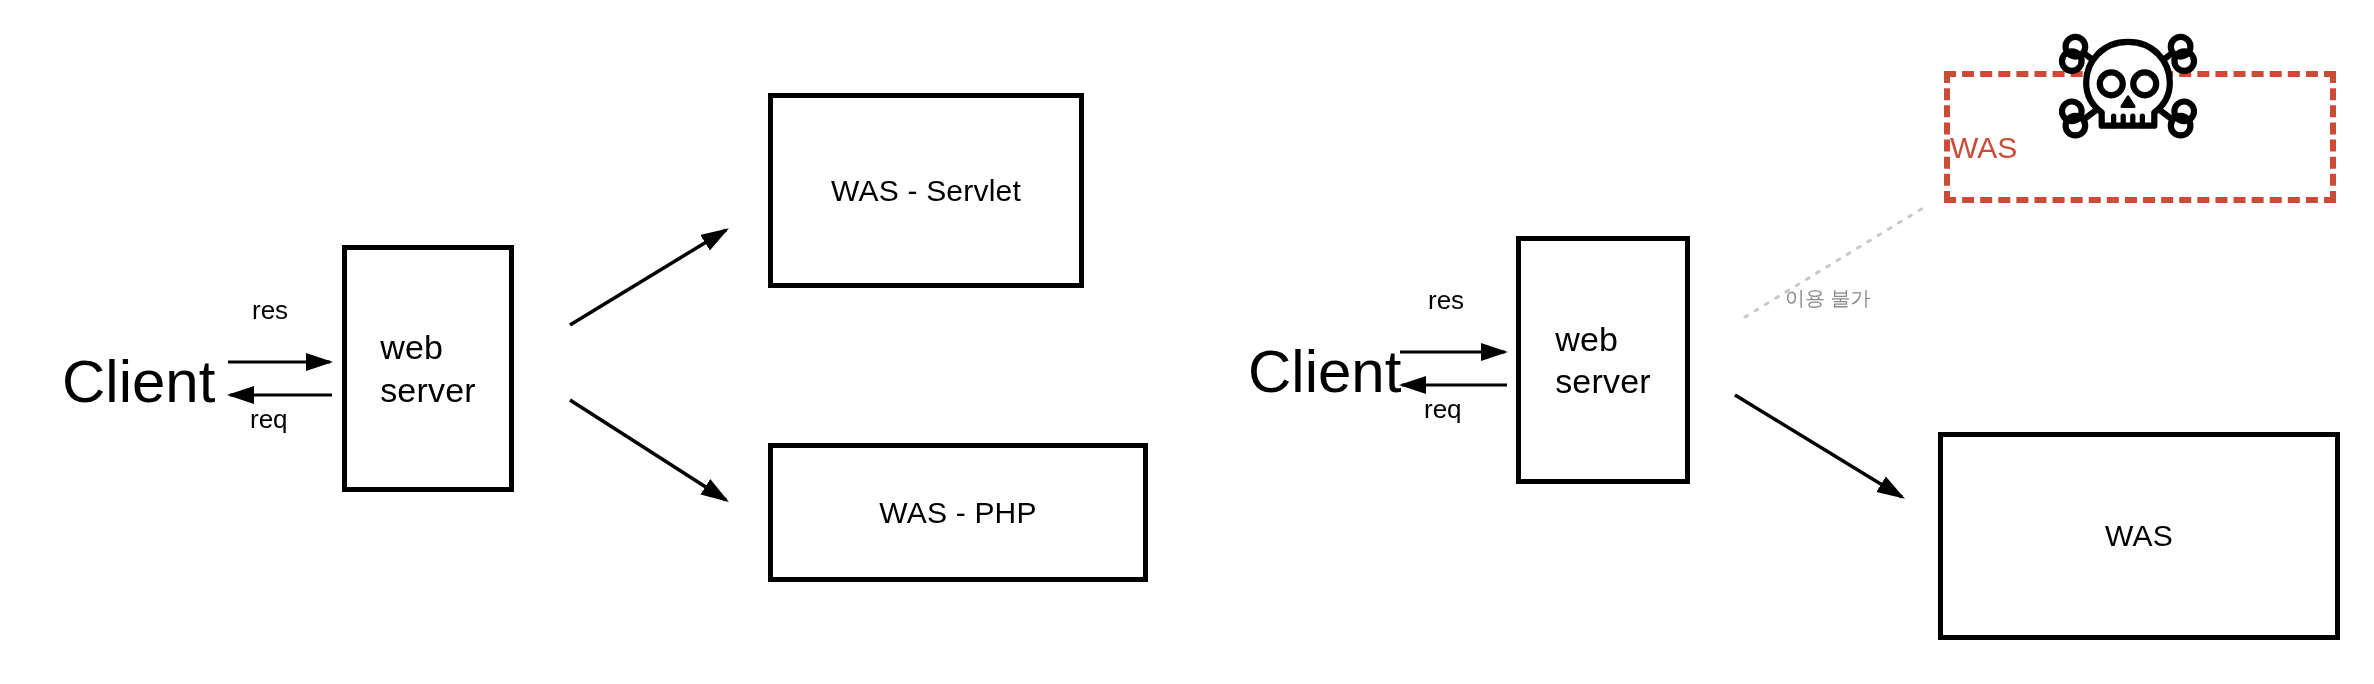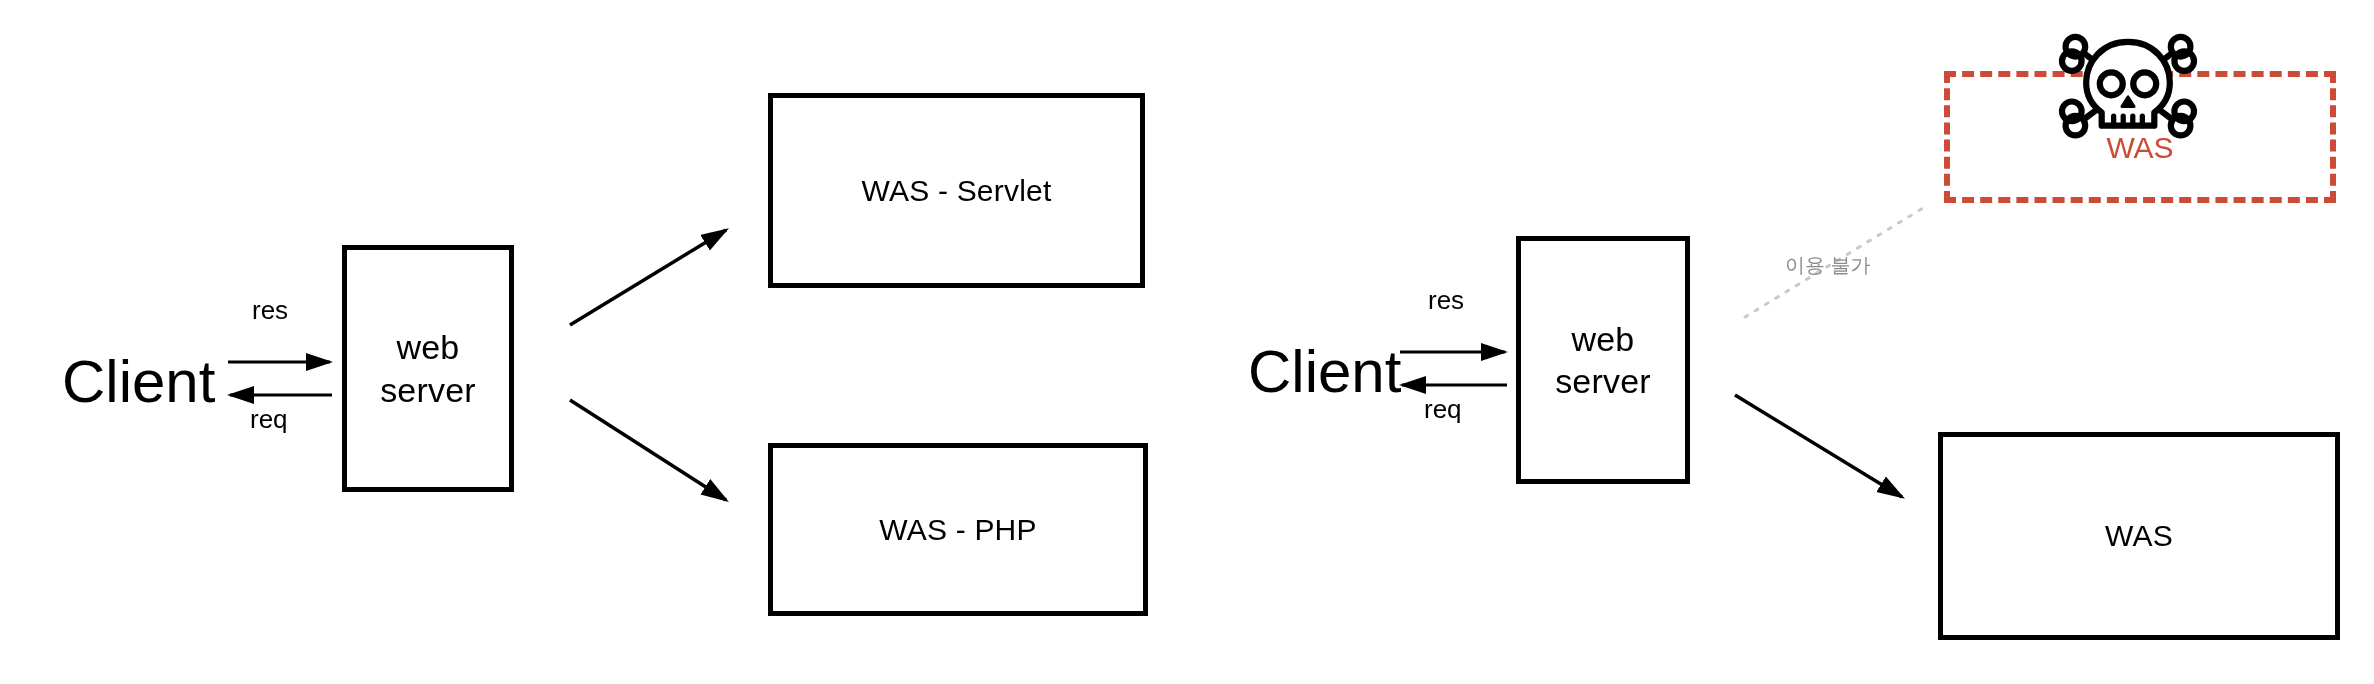--- a/index.html
+++ b/index.html
@@ -1,27 +1,27 @@
 <!DOCTYPE html>
 <html><head>
 <meta charset="utf-8">
 <style>
   html,body{margin:0;padding:0;background:#ffffff;}
   body{font-family:"Liberation Sans","DejaVu Sans",sans-serif;color:#000;}
   #stage{position:relative;width:2374px;height:684px;background:#fff;overflow:hidden;}
   .node-box{position:absolute;box-sizing:border-box;background:#fff;
-            display:flex;align-items:center;justify-content:center;text-align:center;}
+            display:flex;align-items:center;justify-content:center;text-align:left;}
   .solid-box{border:5px solid #000;}
   .danger-box{border:6px dashed #cb4b37;}
   .box-label{font-size:30px;line-height:1.25;color:#000;letter-spacing:.2px;}
   .box-label.two-line{font-size:34px;}
   .danger-label{font-size:30px;color:#cb4b37;}
   .client-label{position:absolute;font-size:60px;color:#000;white-space:nowrap;}
   .edge-label{position:absolute;font-size:26px;color:#000;white-space:nowrap;}
-  .unavail-label{position:absolute;font-size:20px;color:#8b8b8b;white-space:nowrap;}
+  .unavail-label{position:absolute;font-size:20px;color:#8b8b8b;white-space:nowrap;margin-top:33px;}
   svg.overlay{position:absolute;left:0;top:0;width:2374px;height:684px;pointer-events:none;}
   .skull-wrap{position:absolute;}
   .skull-wrap svg{display:block;}
 </style>
 </head>
 <body>
 
 <div id="stage">
 
   <svg class="overlay" viewBox="0 0 2374 684" xmlns="http://www.w3.org/2000/svg">
@@ -71,25 +71,25 @@
 
   <div class="edge-label" style="left:250px; top:404px;">req</div>
 
   <div class="node-box solid-box" style="left:342px; top:245px; width:172px; height:247px;">
     <div class="box-label two-line">
       <span>web</span><br>
       <span>server</span>
     </div>
   </div>
 
-  <div class="node-box solid-box" style="left:768px; top:93px; width:377px; height:195px;">
+  <div class="node-box solid-box" style="left:768px; top:93px; width:316px; height:195px;">
     <span class="box-label">WAS - Servlet</span>
   </div>
 
-  <div class="node-box solid-box" style="left:768px; top:443px; width:380px; height:173px;">
+  <div class="node-box solid-box" style="left:768px; top:443px; width:380px; height:139px;">
     <span class="box-label">WAS - PHP</span>
   </div>
 
   <div class="client-label" style="left:1248px; top:337px;">Client</div>
 
   <div class="edge-label" style="left:1428px; top:285px;">res</div>
 
   <div class="edge-label" style="left:1424px; top:394px;">req</div>
 
   <div class="node-box solid-box" style="left:1516px; top:236px; width:174px; height:248px;">

